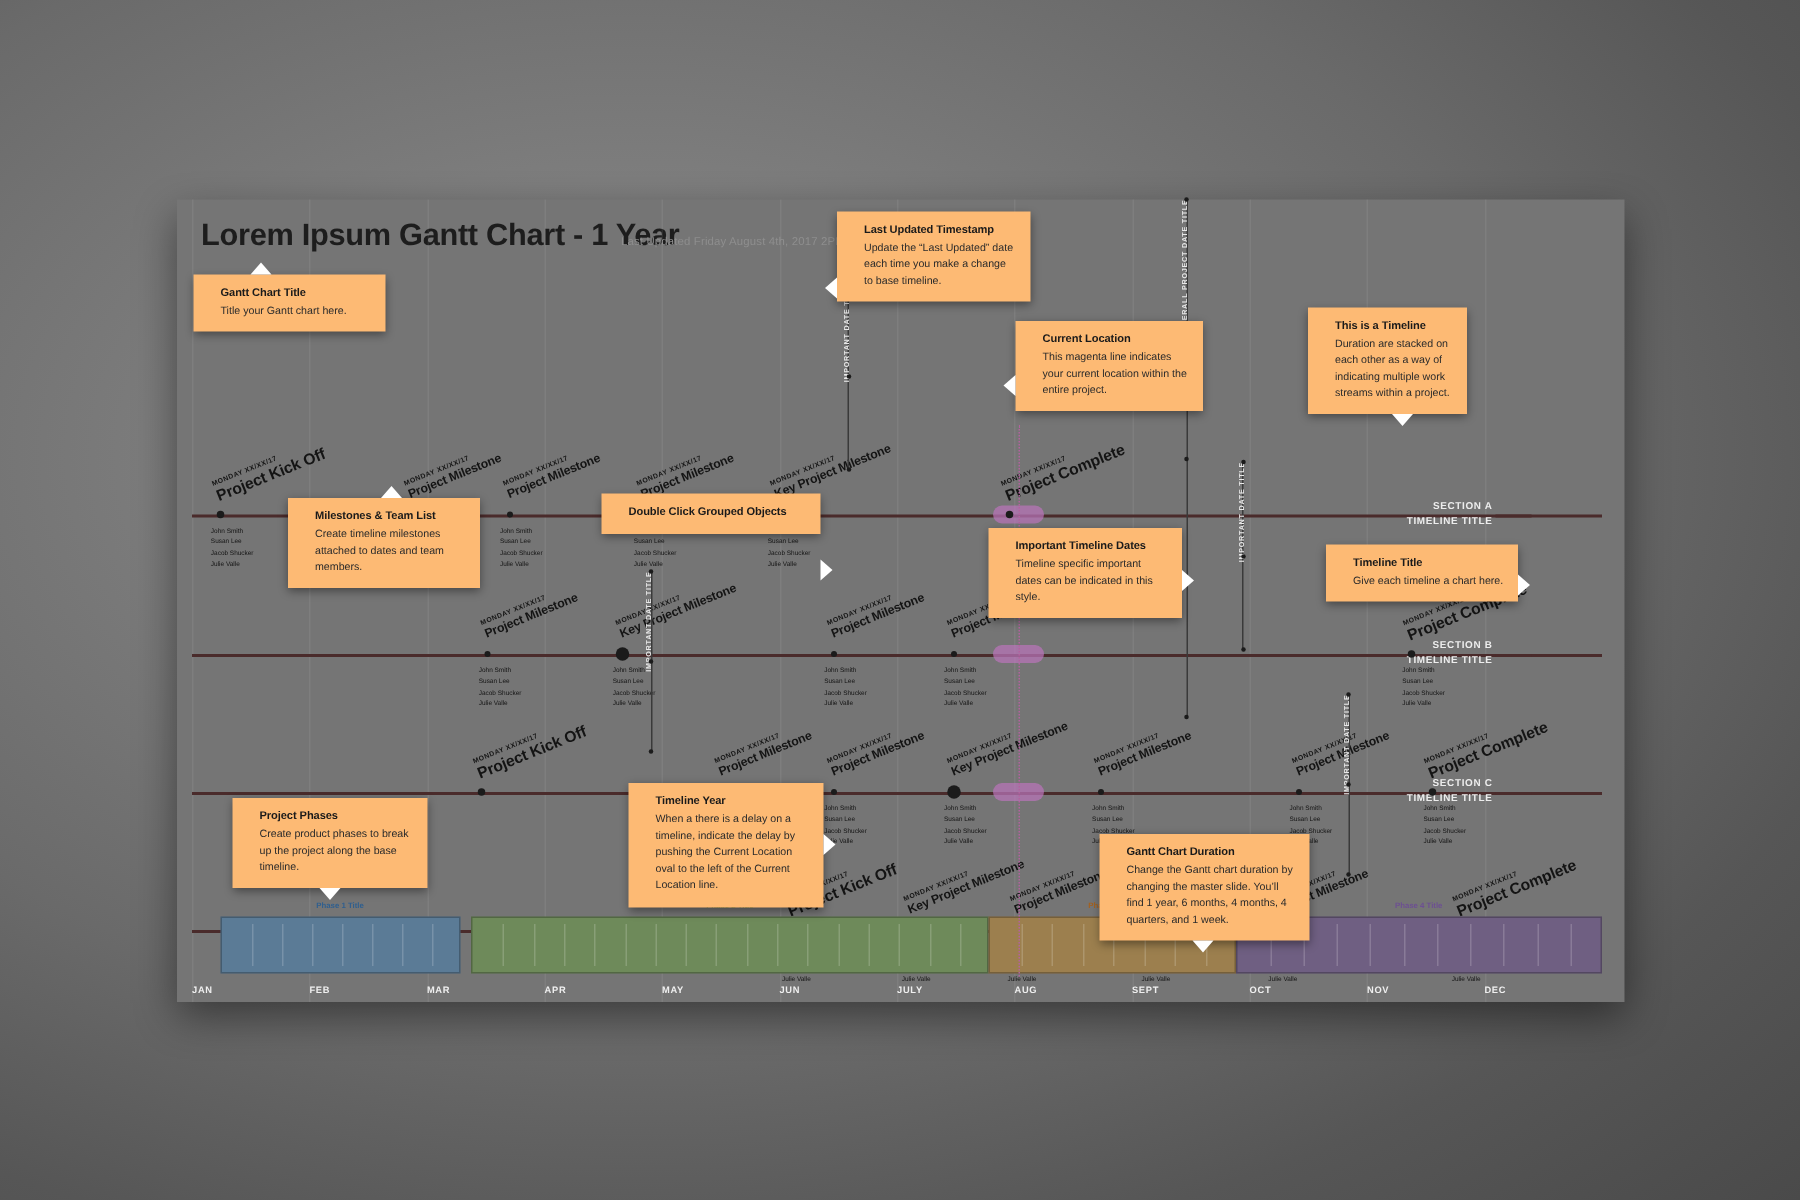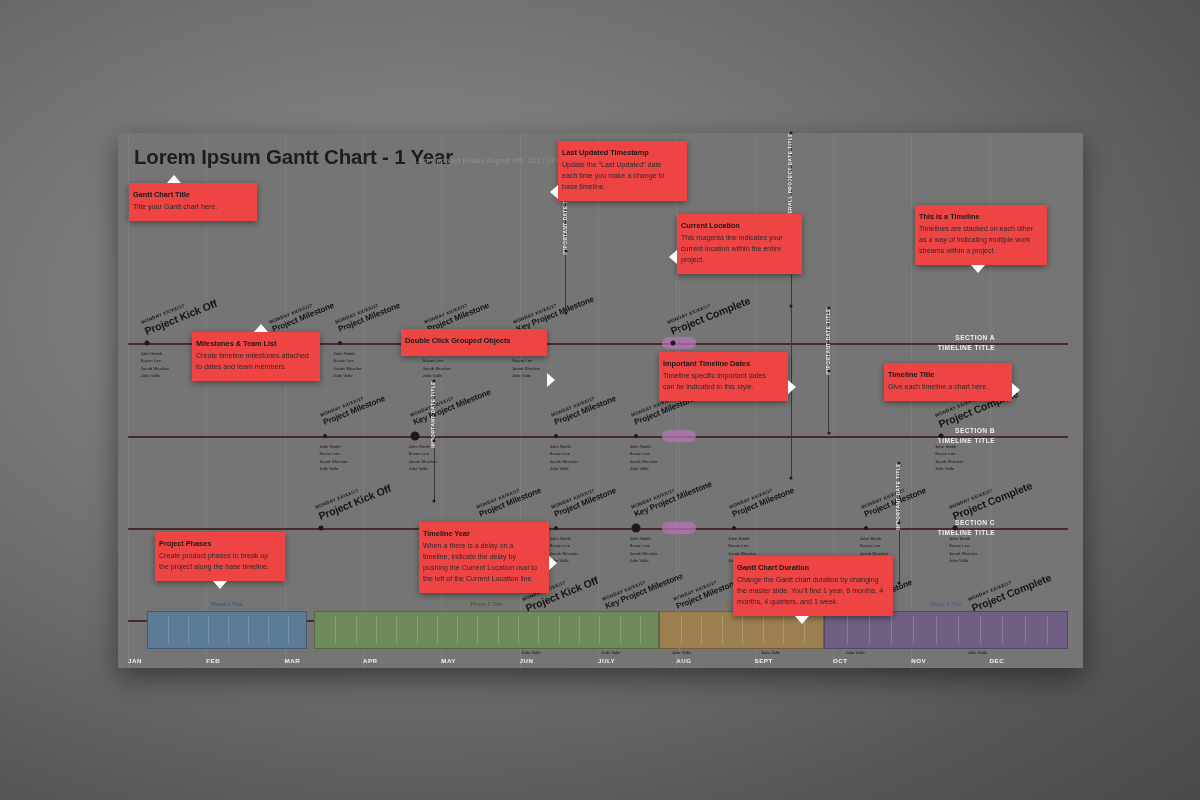--- a/index.html
+++ b/index.html
@@ -81,23 +81,23 @@
   .phase .ticks i{position:absolute;top:4px;bottom:4px;width:1px;background:rgba(255,255,255,.18);}
   .phase-title{
     position:absolute;top:-11px;width:100%;text-align:center;
     font-size:5.2px;font-weight:bold;white-space:nowrap;
   }
   #months{position:absolute;left:10px;top:524px;width:940px;height:14px;}
   .month{position:absolute;font-size:6.2px;font-weight:bold;color:#efefef;letter-spacing:.5px;}
 
   
   .callout{
-    position:absolute;background:#ef4444;color:#1a1a1a;
+    position:absolute;background:#fdba74;color:#1a1a1a;
     box-shadow:0 2px 6px rgba(0,0,0,.42);
-    padding:7px 9px 8px 4px;box-sizing:border-box;
+    padding:7px 9px 8px 18px;box-sizing:border-box;
   }
   .callout .h{font-size:7.4px;font-weight:bold;margin-bottom:2.5px;letter-spacing:-.05px;}
   .callout .b{font-size:7.1px;line-height:1.58;color:#2b2b2b;}
   .tip{position:absolute;width:0;height:0;}
   .tip.up{border-left:7px solid transparent;border-right:7px solid transparent;border-bottom:8px solid #fff;top:-8px;}
   .tip.down{border-left:7px solid transparent;border-right:7px solid transparent;border-top:8px solid #fff;bottom:-8px;}
   .tip.left{border-top:7px solid transparent;border-bottom:7px solid transparent;border-right:8px solid #fff;left:-8px;}
   .tip.right{border-top:7px solid transparent;border-bottom:7px solid transparent;border-left:8px solid #fff;right:-8px;}
 </style>
 </head>
@@ -541,23 +541,23 @@
       <div class="callout" style="left: 558px; top: 141px; width: 129px;">
         <div class="h">Last Updated Timestamp</div>
         <div class="b">Update the “Last Updated” date each time you make a change to base timeline.</div>
         <div class="tip left" style="top: 44px;"></div>
       </div>
       <div class="callout" style="left: 677px; top: 214px; width: 125px;">
         <div class="h">Current Location</div>
         <div class="b">This magenta line indicates your current location within the entire project.</div>
         <div class="tip left" style="top: 36px;"></div>
       </div>
-      <div class="callout" style="left: 915px; top: 205px; width: 132px;">
+      <div class="callout" style="left: 872px; top: 205px; width: 106px;">
         <div class="h">This is a Timeline</div>
-        <div class="b">Timelines are stacked on each other as a way of indicating multiple work streams within a project.</div>
+        <div class="b">Duration are stacked on each other as a way of indicating multiple work streams within a project.</div>
         <div class="tip down" style="left: 56px;"></div>
       </div>
       <div class="callout" style="left: 192px; top: 332px; width: 128px;">
         <div class="h">Milestones &amp; Team List</div>
         <div class="b">Create timeline milestones attached to dates and team members.</div>
         <div class="tip up" style="left: 62px;"></div>
       </div>
       <div class="callout" style="left: 401px; top: 329px; width: 146px;">
         <div class="h">Double Click Grouped Objects</div>
         <div class="tip right" style="top: 44px;"></div>
@@ -575,19 +575,19 @@
       <div class="callout" style="left: 155px; top: 532px; width: 130px;">
         <div class="h">Project Phases</div>
         <div class="b">Create product phases to break up the project along the base timeline.</div>
         <div class="tip down" style="left: 58px;"></div>
       </div>
       <div class="callout" style="left: 419px; top: 522px; width: 130px;">
         <div class="h">Timeline Year</div>
         <div class="b">When a there is a delay on a timeline, indicate the delay by pushing the Current Location oval to the left of the Current Location line.</div>
         <div class="tip right" style="top: 34px;"></div>
       </div>
-      <div class="callout" style="left: 733px; top: 556px; width: 160px;">
+      <div class="callout" style="left: 733px; top: 556px; width: 140px;">
         <div class="h">Gantt Chart Duration</div>
         <div class="b">Change the Gantt chart duration by changing the master slide. You’ll find 1 year, 6 months, 4 months, 4 quarters, and 1 week.</div>
         <div class="tip down" style="left: 62px;"></div>
       </div>
     </div>
 </div>
 
 </body></html>

